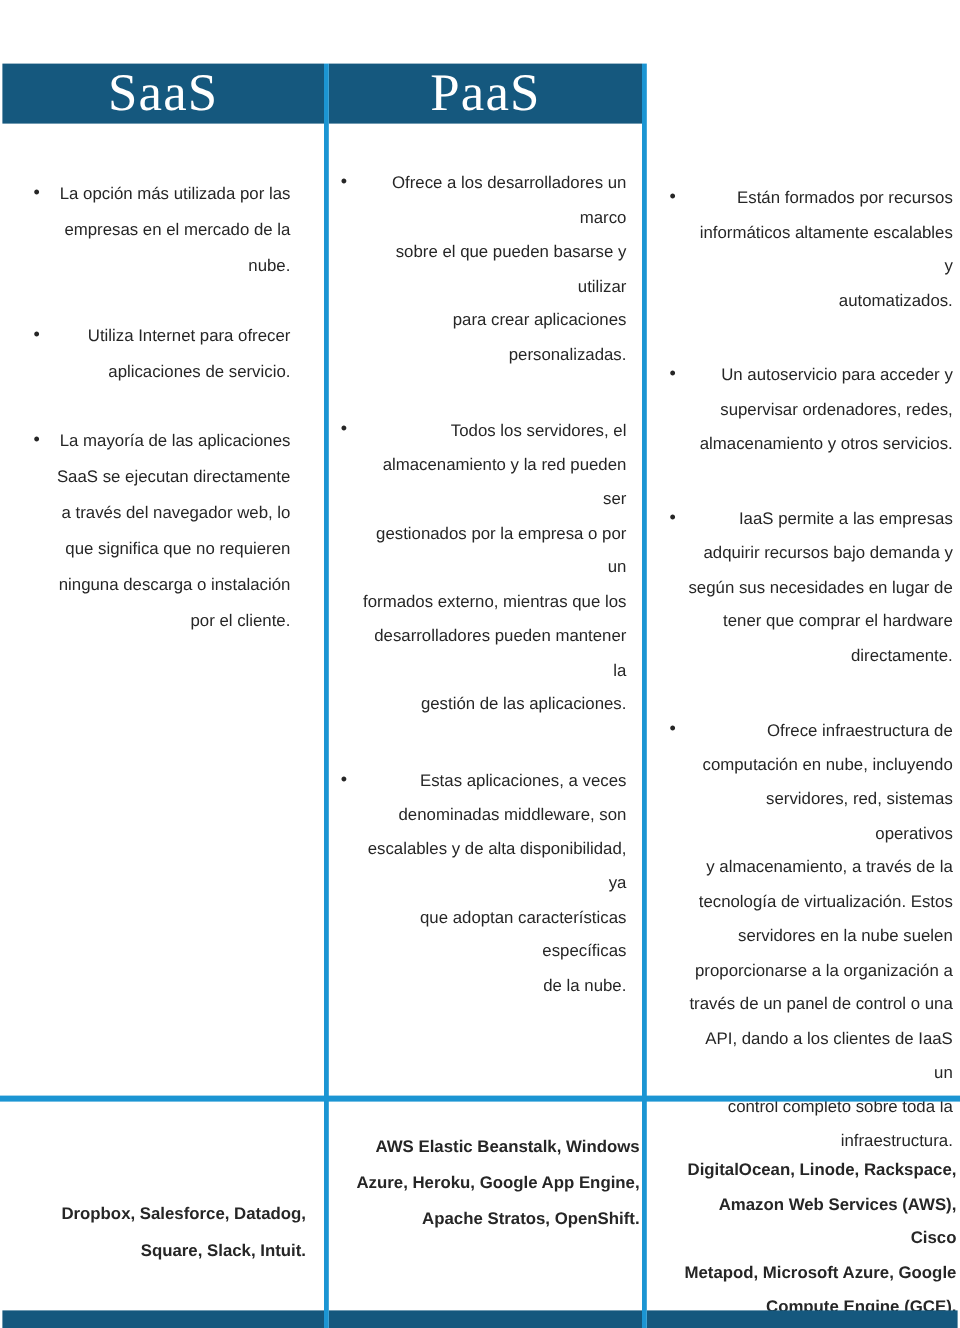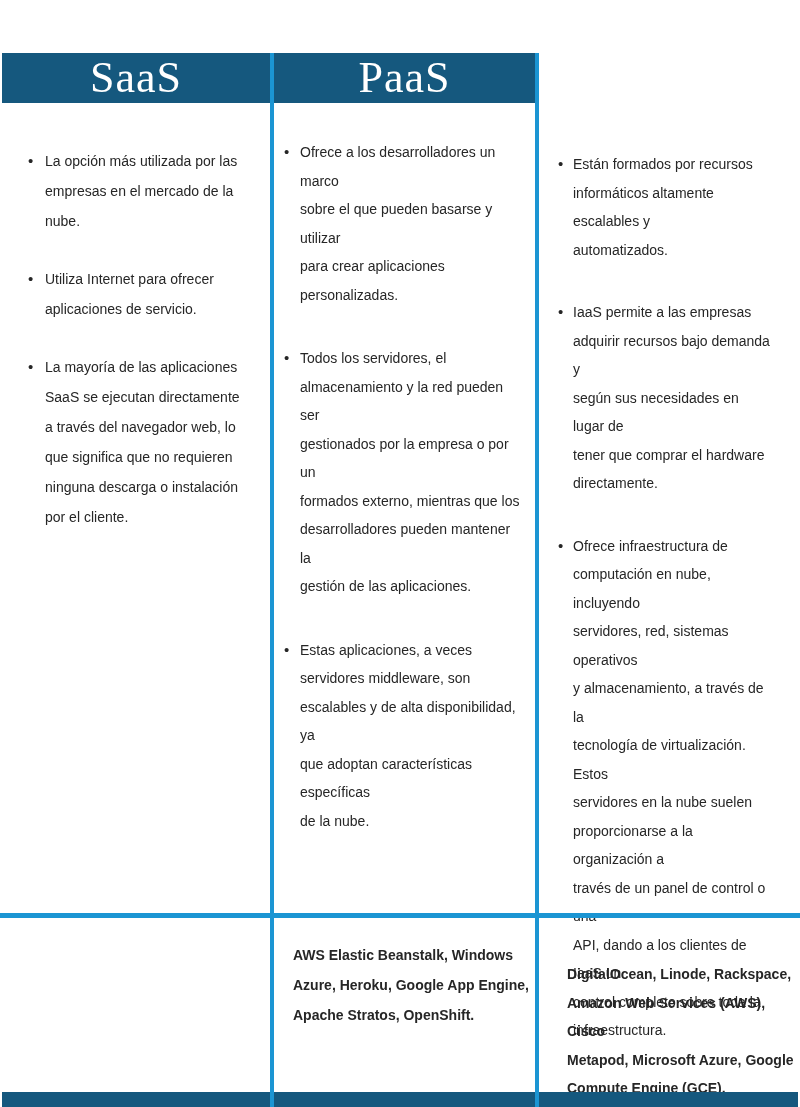--- a/index.html
+++ b/index.html
@@ -1,15 +1,15 @@
 <!DOCTYPE html>
 <html><head>
 <meta charset="utf-8">
 <style>
-  * { margin: 0; padding: 0; box-sizing: border-box; }
+  * { margin: 0; padding: 0; box-sizing: border-box; text-align: right; }
   html, body { background: #ffffff; }
   .page {
     position: relative;
     width: 800px;
     height: 1107px;
     background: #ffffff;
     overflow: hidden;
     font-family: "Liberation Sans", sans-serif;
     color: #262626;
   }
@@ -84,21 +84,21 @@
 
   .col-saas { left: 0;     top: 146px; width: 270px; }
   .col-saas li { padding-left: 45px; padding-right: 28px; line-height: 30px; margin-bottom: 28px; }
   .col-saas li::before { left: 28px; line-height: 30px; }
 
   .col-paas { left: 272px; top: 138px; width: 263px; }
   .col-paas li { padding-left: 28px; padding-right: 13px;  line-height: 28.5px; margin-bottom: 35px; }
   .col-paas li::before { left: 12px; line-height: 28.5px; }
 
   .col-iaas { left: 539px; top: 150px; width: 261px; }
-  .col-iaas li { padding-left: 34px; padding-right: 28px; line-height: 28.5px; margin-bottom: 34px; }
+  .col-iaas li { padding-left: 34px; padding-right: 6px; line-height: 28.5px; margin-bottom: 34px; }
   .col-iaas li::before { left: 19px; line-height: 28.5px; }
 
   
   .examples {
     position: absolute;
     white-space: pre-line;
     font-size: 14px;
     font-weight: bold;
   }
   .ex-saas { left: 25px;  top: 996px; width: 230px; line-height: 30.5px; }
@@ -141,32 +141,35 @@
       <li>Ofrece a los desarrolladores un marco
 sobre el que pueden basarse y utilizar
 para crear aplicaciones personalizadas.</li>
       <li>Todos los servidores, el
 almacenamiento y la red pueden ser
 gestionados por la empresa o por un
 formados externo, mientras que los
 desarrolladores pueden mantener la
 gestión de las aplicaciones.</li>
       <li>Estas aplicaciones, a veces
-servidores middleware, son
+denominadas middleware, son
 escalables y de alta disponibilidad, ya
 que adoptan características específicas
 de la nube.</li>
     </ul>
   </div>
 
   <div class="col col-iaas">
     <ul>
       <li>Están formados por recursos
 informáticos altamente escalables y
 automatizados.</li>
+      <li>Un autoservicio para acceder y
+supervisar ordenadores, redes,
+almacenamiento y otros servicios.</li>
       <li>IaaS permite a las empresas
 adquirir recursos bajo demanda y
 según sus necesidades en lugar de
 tener que comprar el hardware
 directamente.</li>
       <li>Ofrece infraestructura de
 computación en nube, incluyendo
 servidores, red, sistemas operativos
 y almacenamiento, a través de la
 tecnología de virtualización. Estos
@@ -174,20 +177,22 @@
 proporcionarse a la organización a
 través de un panel de control o una
 API, dando a los clientes de IaaS un
 control completo sobre toda la
 infraestructura.</li>
     </ul>
   </div>
 
   <div class="hsep"></div>
 
+  <div class="examples ex-saas">Dropbox, Salesforce, Datadog,
+Square, Slack, Intuit.</div>
   <div class="examples ex-paas">AWS Elastic Beanstalk, Windows
 Azure, Heroku, Google App Engine,
 Apache Stratos, OpenShift.</div>
   <div class="examples ex-iaas">DigitalOcean, Linode, Rackspace,
 Amazon Web Services (AWS), Cisco
 Metapod, Microsoft Azure, Google
 Compute Engine (GCE).</div>
 
   <div class="bbar bbar-saas"></div>
   <div class="bbar bbar-paas"></div>

